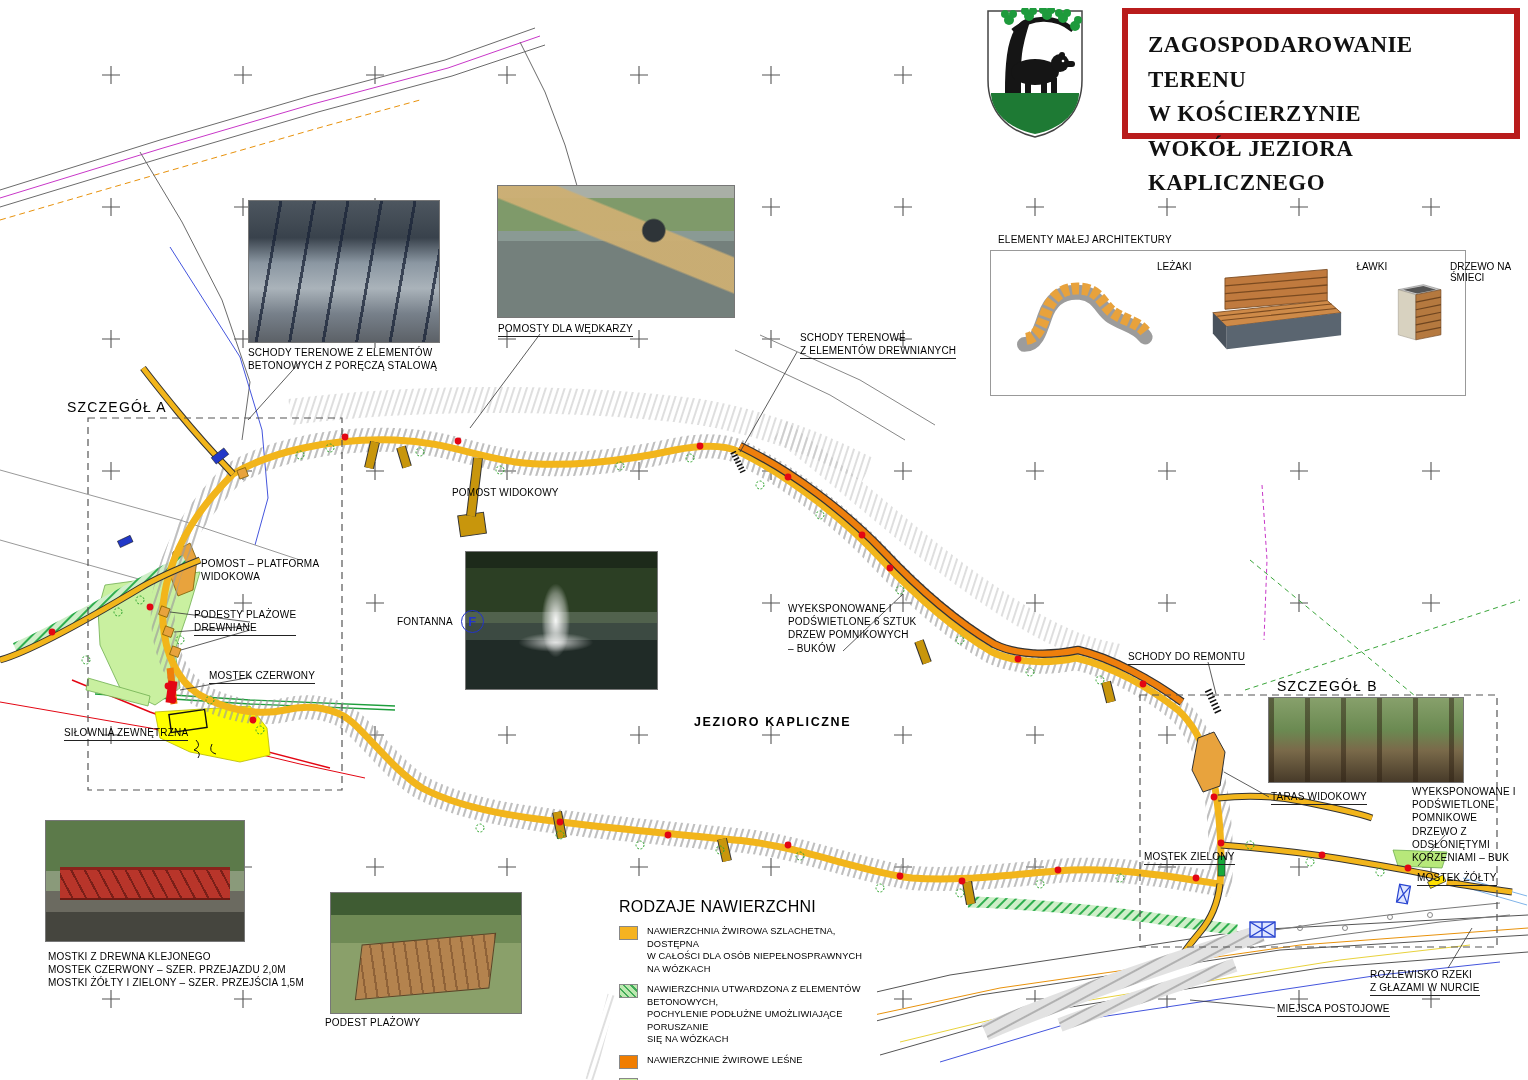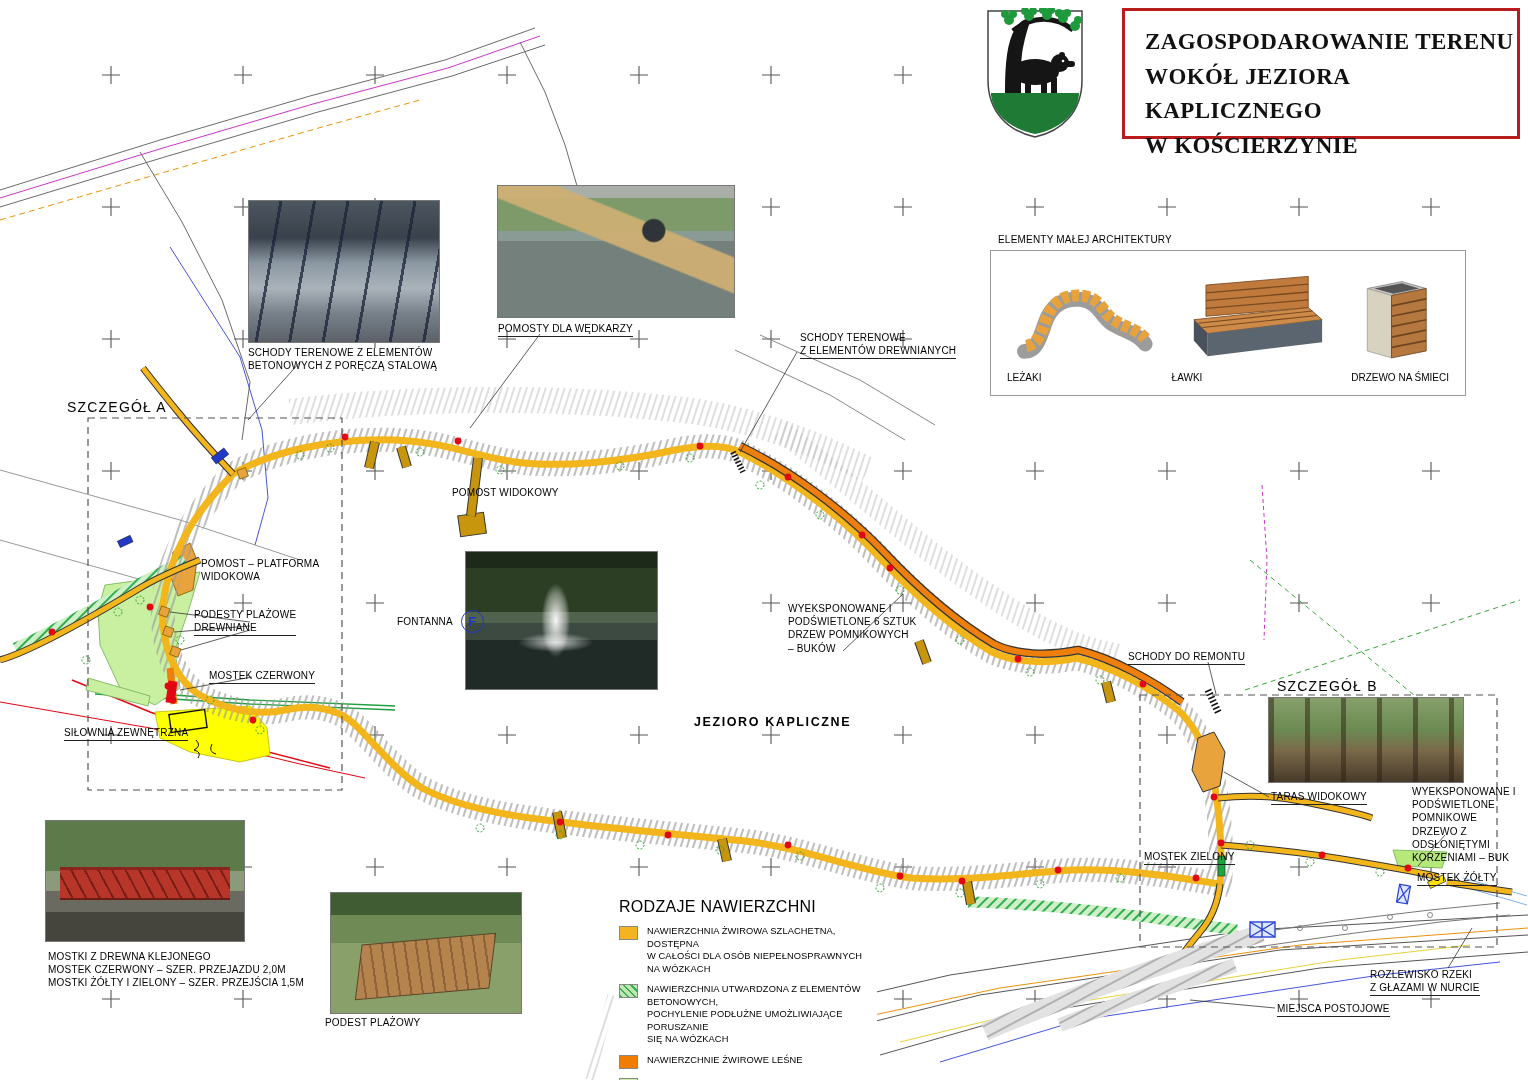--- a/index.html
+++ b/index.html
@@ -29,28 +29,28 @@
   .ph-bridge{background-image:
      linear-gradient(180deg,#5c7a4a 0 42%,#8a9a7a 42% 58%,#6b6a60 58% 76%,#45453e 76% 100%);}
   .bridge-deck{position:absolute;left:7%;top:38%;width:86%;height:24%;background:
      repeating-linear-gradient(62deg, transparent 0 10px, #7a1f18 10px 12px),#b8352a;
      border-top:3px solid #8a241c;border-bottom:2px solid #6e1b14;}
   .ph-deck{background-image:linear-gradient(180deg,#3f5c33 0 18%,#6f8a55 18% 42%,#8aa06a 42% 100%);}
   .deck-planks{position:absolute;left:14%;top:38%;width:70%;height:44%;
      background:repeating-linear-gradient(75deg,#b4834e 0 9px,#8f6238 9px 11px);
      transform:rotate(-5deg) skewX(-12deg);border:1px solid #5e4226;}
   .titleblock{position:absolute;left:1122px;top:8px;width:398px;height:131px;background:#fff;
-     border:3px solid #b91c1c;box-sizing:border-box;padding:14px 0 0 20px;z-index:40;}
+     border:6px solid #b91c1c;box-sizing:border-box;padding:14px 0 0 20px;z-index:40;}
   .titleblock .tline{font-family:"Liberation Serif",serif;font-weight:bold;font-size:23px;
      line-height:1.5;letter-spacing:.4px;color:#111;}
   .crest{position:absolute;left:983px;top:8px;width:104px;height:132px;z-index:40;}
   .elements-box{position:absolute;left:990px;top:250px;width:476px;height:146px;background:#fff;
      border:1px solid #999;box-sizing:border-box;display:flex;justify-content:space-between;
      padding:8px 16px 6px 16px;z-index:25;}
-  .elem-item{display:flex;flex-direction:column;justify-content:center;}
+  .elem-item{display:flex;flex-direction:row;justify-content:space-between;}
   .elem-item .cap{font:10px "Liberation Sans",sans-serif;margin-top:2px;}
   .legend{position:absolute;left:615px;top:898px;width:262px;background:#fff;z-index:25;
      font-family:"Liberation Sans",sans-serif;}
   .legend .lg-header{font-size:16px;letter-spacing:.3px;margin:0 0 9px 4px;}
   .lg-row{display:flex;align-items:flex-start;margin:0 0 8px 4px;}
   .lg-swatch{flex:0 0 17px;height:12px;border:1px solid #888;margin:1px 9px 0 0;}
   .lg-swatch.hatched{background-image:repeating-linear-gradient(45deg,rgba(40,160,70,.85) 0 2px,transparent 2px 5px);}
   .lg-text{font-size:9.3px;line-height:1.35;white-space:pre-line;letter-spacing:.1px;}
   .fountain-row{display:flex;align-items:center;gap:8px;}
   .f-circle{width:21px;height:21px;border:1.6px solid #2233cc;border-radius:50%;color:#2233cc;
@@ -394,22 +394,22 @@
         <rect x="42" y="72" width="6" height="13"></rect>
         <rect x="58" y="72" width="6" height="13"></rect>
         <rect x="68" y="70" width="6" height="15"></rect>
       </g>
       <circle cx="80" cy="53" r="1.3" fill="#fff"></circle>
     </svg>
   </div>
 
   <div class="titleblock">
     <div class="tline">ZAGOSPODAROWANIE TERENU</div>
+    <div class="tline">W KOŚCIERZYNIE</div>
     <div class="tline">WOKÓŁ JEZIORA KAPLICZNEGO</div>
-    <div class="tline">W KOŚCIERZYNIE</div>
   </div>
 
   <div class="cad-label" style="left:998px;top:233px;z-index:26;">ELEMENTY MAŁEJ ARCHITEKTURY</div>
   <div class="elements-box">
     <div class="elem-item">
       <svg width="150" height="104" viewBox="0 0 160 112">
         <path d="M18,92 C30,92 34,80 40,62 C46,44 58,34 78,36 C98,38 100,54 112,62 C124,70 140,72 148,84" stroke="#9c9c9c" stroke-width="16" fill="none" stroke-linecap="round"></path>
         <path d="M20,86 C32,84 36,74 42,56 C48,40 60,30 80,32 C100,34 102,50 114,58 C126,66 140,68 148,78" stroke="#E8A23C" stroke-width="13" fill="none" stroke-dasharray="8,3"></path>
       </svg>
       <span class="cap">LEŻAKI</span>

